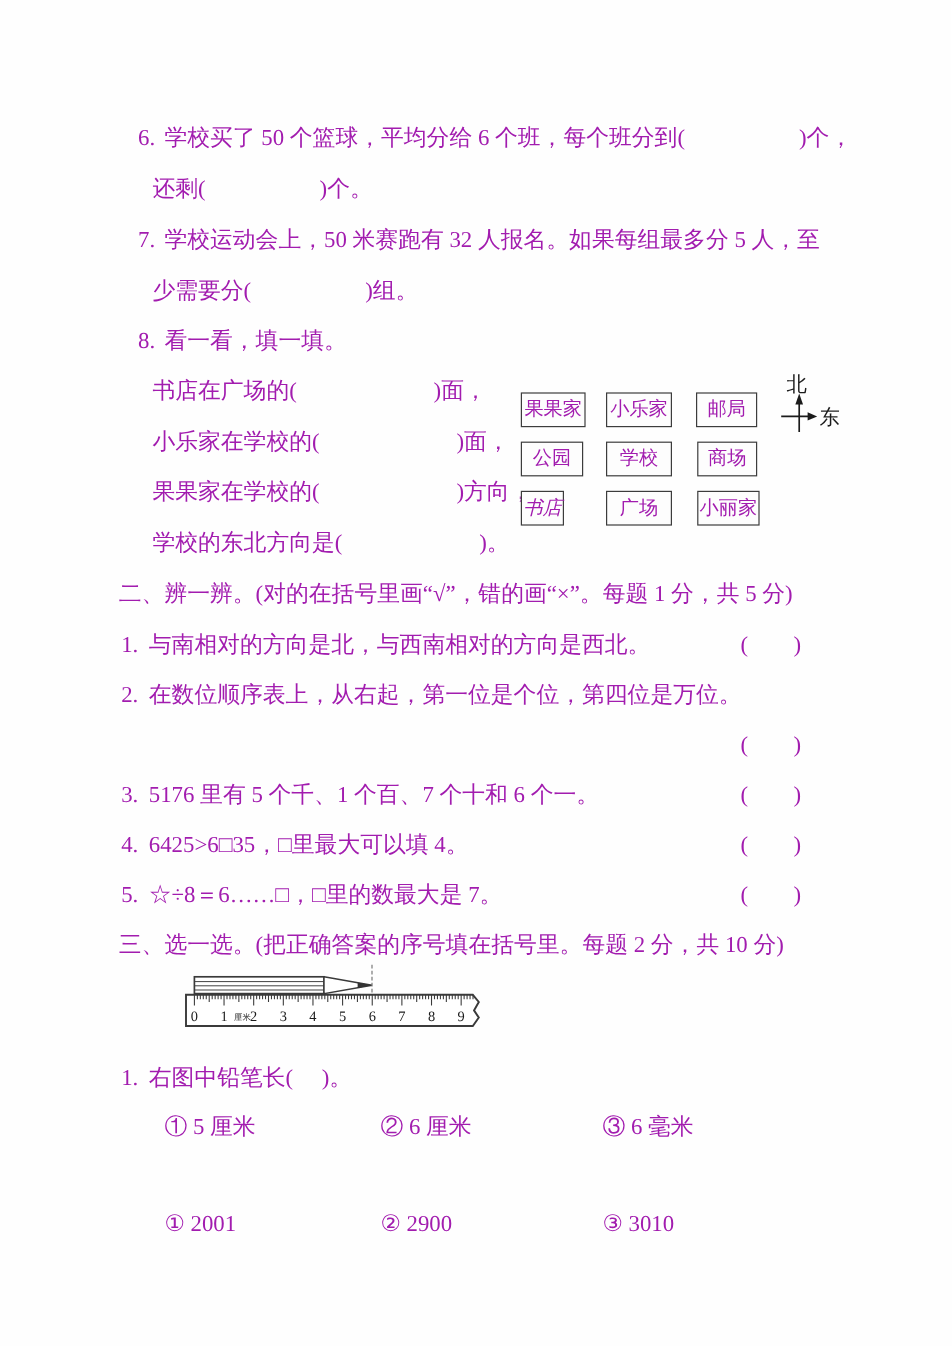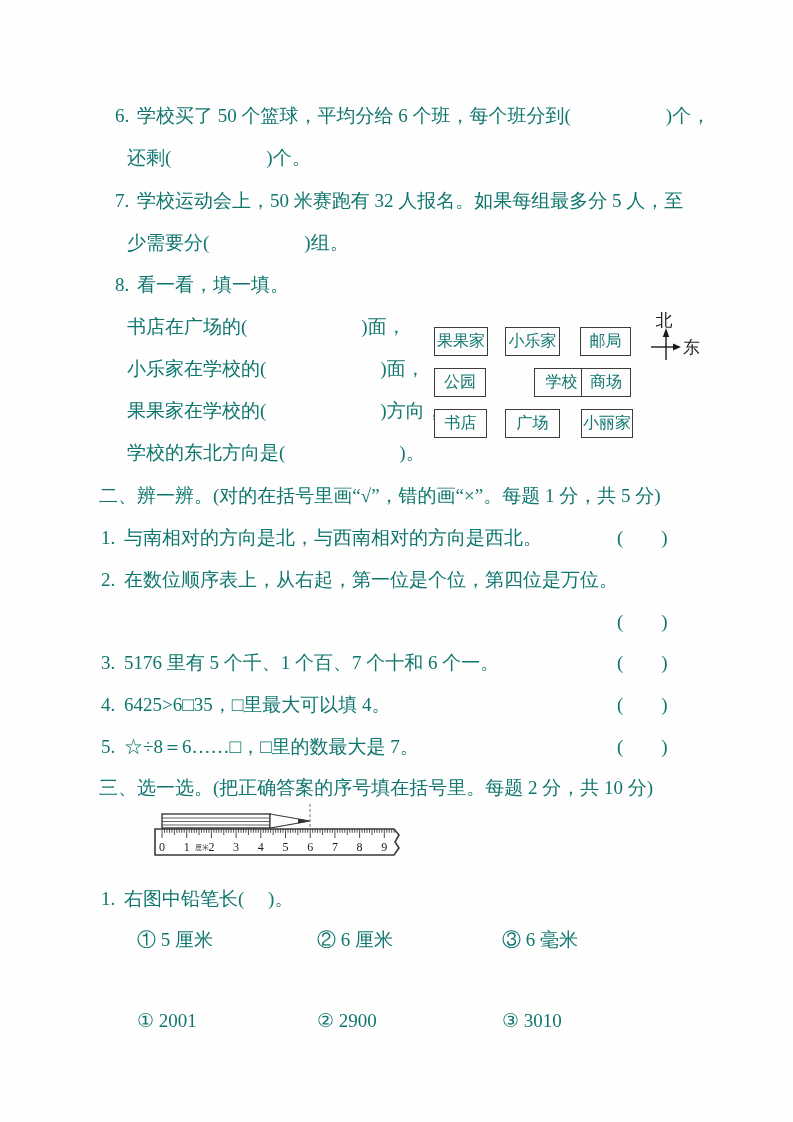--- a/index.html
+++ b/index.html
@@ -2,21 +2,21 @@
 <html><head>
 <meta charset="utf-8">
 <style>
   * { margin:0; padding:0; box-sizing:border-box; }
   html,body { background:#ffffff; }
   .page {
     position:relative;
     width:793px; height:1122px;
     background:#fefefe;
     font-family:"Liberation Serif","DejaVu Serif",serif;
-    color:#0f766e;
+    color:#a21caf;
     font-size:19px;
     overflow:hidden;
   }
   .line {
     position:absolute;
     white-space:pre;
     line-height:24px;
   }
   .qn { display:inline-block; width:22px; }
   .qn2 { display:inline-block; width:23px; }
@@ -49,23 +49,23 @@
   <div class="line" style="left:115px; top:273px;"><span class="qn">8.</span><span>看一看，填一填。</span></div>
   <div class="line" style="left:127px; top:315px;">书店在广场的(　　　　　　)面，</div>
   <div class="line" style="left:127px; top:357px;">小乐家在学校的(　　　　　　)面，</div>
   <div class="line" style="left:127px; top:399px;">果果家在学校的(　　　　　　)方向，</div>
   <div class="line" style="left:127px; top:441px;">学校的东北方向是(　　　　　　)。</div>
 
   <div class="gridbox" style="left:434px; top:327px; width:54px; height:29px;">果果家</div>
   <div class="gridbox" style="left:505px; top:327px; width:55px; height:29px;">小乐家</div>
   <div class="gridbox" style="left:580px; top:327px; width:51px; height:29px;">邮局</div>
   <div class="gridbox" style="left:434px; top:368px; width:52px; height:29px;">公园</div>
-  <div class="gridbox" style="left:534px; top:368px; width:55px; height:29px;">学校</div>
+  <div class="gridbox" style="left:505px; top:368px; width:55px; height:29px;">学校</div>
   <div class="gridbox" style="left:581px; top:368px; width:50px; height:29px;">商场</div>
-  <div class="gridbox" style="left:434px; top:409px; width:53px; height:29px;">书店</div>
+  <div class="gridbox" style="left:434px; top:409px; width:36px; height:29px;font-style:italic;">书店</div>
   <div class="gridbox" style="left:505px; top:409px; width:55px; height:29px;">广场</div>
   <div class="gridbox" style="left:581px; top:409px; width:52px; height:29px;">小丽家</div>
 
   <svg width="100" height="80" viewBox="0 0 100 80" style="position:absolute; left:620px; top:296px;">
     <text x="44" y="30" font-size="17" text-anchor="middle" fill="#1b1b1b">北</text>
     <line x1="46" y1="37" x2="46" y2="64" stroke="#1b1b1b" stroke-width="1.4"></line>
     <polygon points="46,32 42.8,41 49.2,41" fill="#1b1b1b"></polygon>
     <line x1="31" y1="51" x2="55" y2="51" stroke="#1b1b1b" stroke-width="1.4"></line>
     <polygon points="61,51 53,47.6 53,54.4" fill="#1b1b1b"></polygon>
     <text x="63" y="57" font-size="17" fill="#1b1b1b">东</text>

